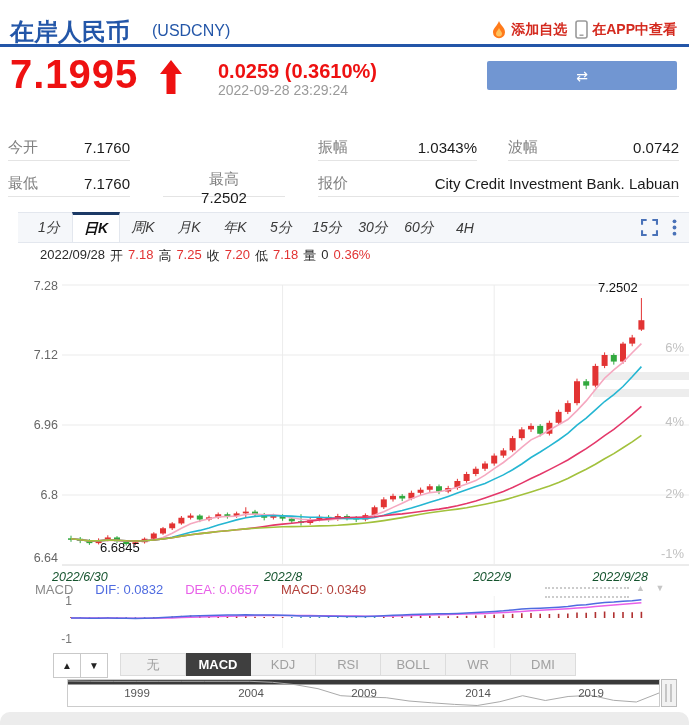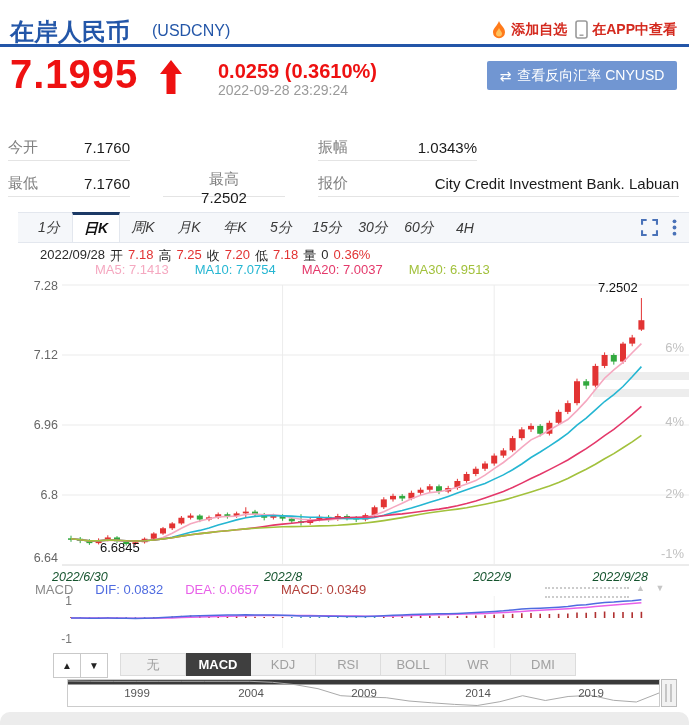--- a/index.html
+++ b/index.html
@@ -86,30 +86,33 @@
   <div class="abs hdr-rule"></div>
 
   <div class="abs price">7.1995</div>
   <svg class="abs price-arrow" width="22" height="34" viewBox="0 0 22 34">
     <polygon points="11,0 22,14 15.5,14 15.5,34 6.5,34 6.5,14 0,14" fill="#ee1111"></polygon>
   </svg>
   <div class="abs chg">0.0259 (0.3610%)</div>
   <div class="abs ts">2022-09-28 23:29:24</div>
   <button class="abs rev-btn">
     <span>⇄</span>
-    <span>查看反向汇率 CNYUSD</span>
   </button>
 
   <div class="cell" style="left:8px;top:134px;width:122px;">
       <span class="lb">今开</span>
       <span class="vl">7.1760</span>
     </div>
   <div class="cell" style="left:318px;top:134px;width:159px;">
       <span class="lb">振幅</span>
       <span class="vl">1.0343%</span>
+    </div>
+  <div class="cell" style="left:508px;top:134px;width:171px;">
+      <span class="lb">波幅</span>
+      <span class="vl">0.0742</span>
     </div>
   <div class="cell" style="left:8px;top:170px;width:122px;">
       <span class="lb">最低</span>
       <span class="vl">7.1760</span>
     </div>
   <div class="cell" style="left:163px;top:170px;width:122px;flex-direction:column;">
       <span class="lb">最高</span>
       <span class="vl">7.2502</span>
     </div>
   <div class="cell" style="left:318px;top:170px;width:361px;">
@@ -153,26 +156,20 @@
       <span class="rd">7.18</span>
     <span>高</span>
       <span class="rd">7.25</span>
     <span>收</span>
       <span class="rd">7.20</span>
     <span>低</span>
       <span class="rd">7.18</span>
     <span>量</span>
       <span>0</span>
     <span class="rd">0.36%</span>
-  </div>
-  <div class="abs marow">
-    <span style="color:#f5a8c0;"><span>MA5:</span> <span>7.1413</span></span>
-    <span style="color:#25b6d2;"><span>MA10:</span> <span>7.0754</span></span>
-    <span style="color:#e4386a;"><span>MA20:</span> <span>7.0037</span></span>
-    <span style="color:#a2c13c;"><span>MA30:</span> <span>6.9513</span></span>
   </div>
 
   <svg id="main-chart" class="abs" style="left:0;top:278px;" width="689" height="300">
       <line x1="62" y1="7" x2="689" y2="7" stroke="#ebebeb" stroke-width="1"></line>
       <line x1="62" y1="77" x2="689" y2="77" stroke="#ebebeb" stroke-width="1"></line>
       <line x1="62" y1="147" x2="689" y2="147" stroke="#ebebeb" stroke-width="1"></line>
       <line x1="62" y1="217" x2="689" y2="217" stroke="#ebebeb" stroke-width="1"></line>
       <line x1="62" y1="287" x2="689" y2="287" stroke="#d8d8d8" stroke-width="1"></line>
       <line x1="282.6" y1="7" x2="282.6" y2="287" stroke="#ececec"></line>
       <line x1="494.2" y1="7" x2="494.2" y2="287" stroke="#ececec"></line>

